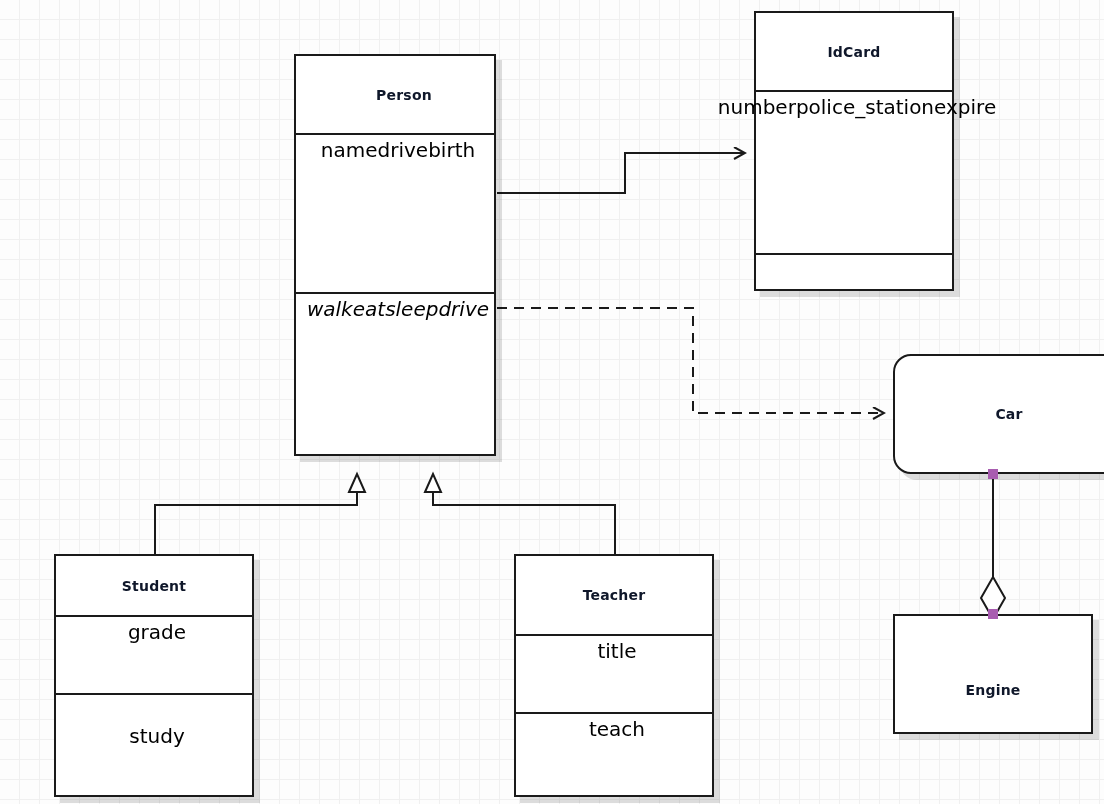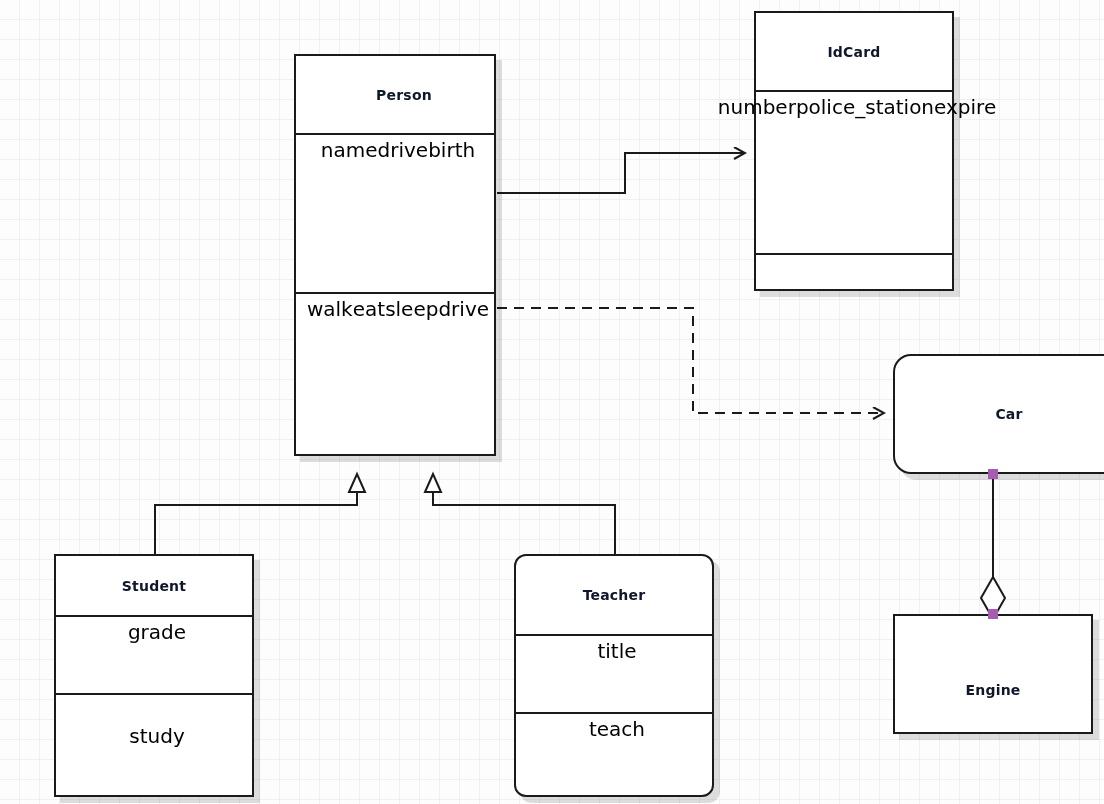--- a/index.html
+++ b/index.html
@@ -95,21 +95,21 @@
     <path d="M 993 577 L 1005 598 L 993 619 L 981 598 Z" fill="#ffffff" stroke="#1a1a1a" stroke-width="2"></path>
   </svg>
 
   <div class="uml-class" style="left:294px; top:54px; width:202px; height:402px;">
     <div class="uml-section class-title" style="height:77px;padding-left:18px;">Person</div>
     <div class="uml-section member-list" style="height:159px;">
       <div class="member">name</div>
       <div class="member">drive</div>
       <div class="member">birth</div>
     </div>
-    <div class="uml-section member-list" style="height:162px;">
+    <div class="uml-section member-list" style="height:162px;font-style:italic;">
       <div class="member">walk</div>
       <div class="member">eat</div>
       <div class="member">sleep</div>
       <div class="member">drive</div>
     </div>
   </div>
 
   <div class="uml-class" style="left:754px; top:11px; width:200px; height:280px;">
     <div class="uml-section class-title" style="height:77px;">IdCard</div>
     <div class="uml-section member-list" style="height:163px;">
@@ -123,21 +123,21 @@
   <div class="uml-class" style="left:54px; top:554px; width:200px; height:243px;">
     <div class="uml-section class-title" style="height:59px;">Student</div>
     <div class="uml-section member-list" style="height:78px;">
       <div class="member">grade</div>
     </div>
     <div class="uml-section member-list" style="height:83px;align-items:center;">
       <div class="member">study</div>
     </div>
   </div>
 
-  <div class="uml-class" style="left:514px; top:554px; width:200px; height:243px;border-radius:12px;">
+  <div class="uml-class" style="left:514px; top:554px; width:200px; height:243px;">
     <div class="uml-section class-title" style="height:78px;">Teacher</div>
     <div class="uml-section member-list" style="height:78px;">
       <div class="member">title</div>
     </div>
     <div class="uml-section member-list" style="height:83px;">
       <div class="member">teach</div>
     </div>
   </div>
 
   <div class="uml-class" style="left:893px; top:354px; width:232px; height:120px;border-radius:18px;">

